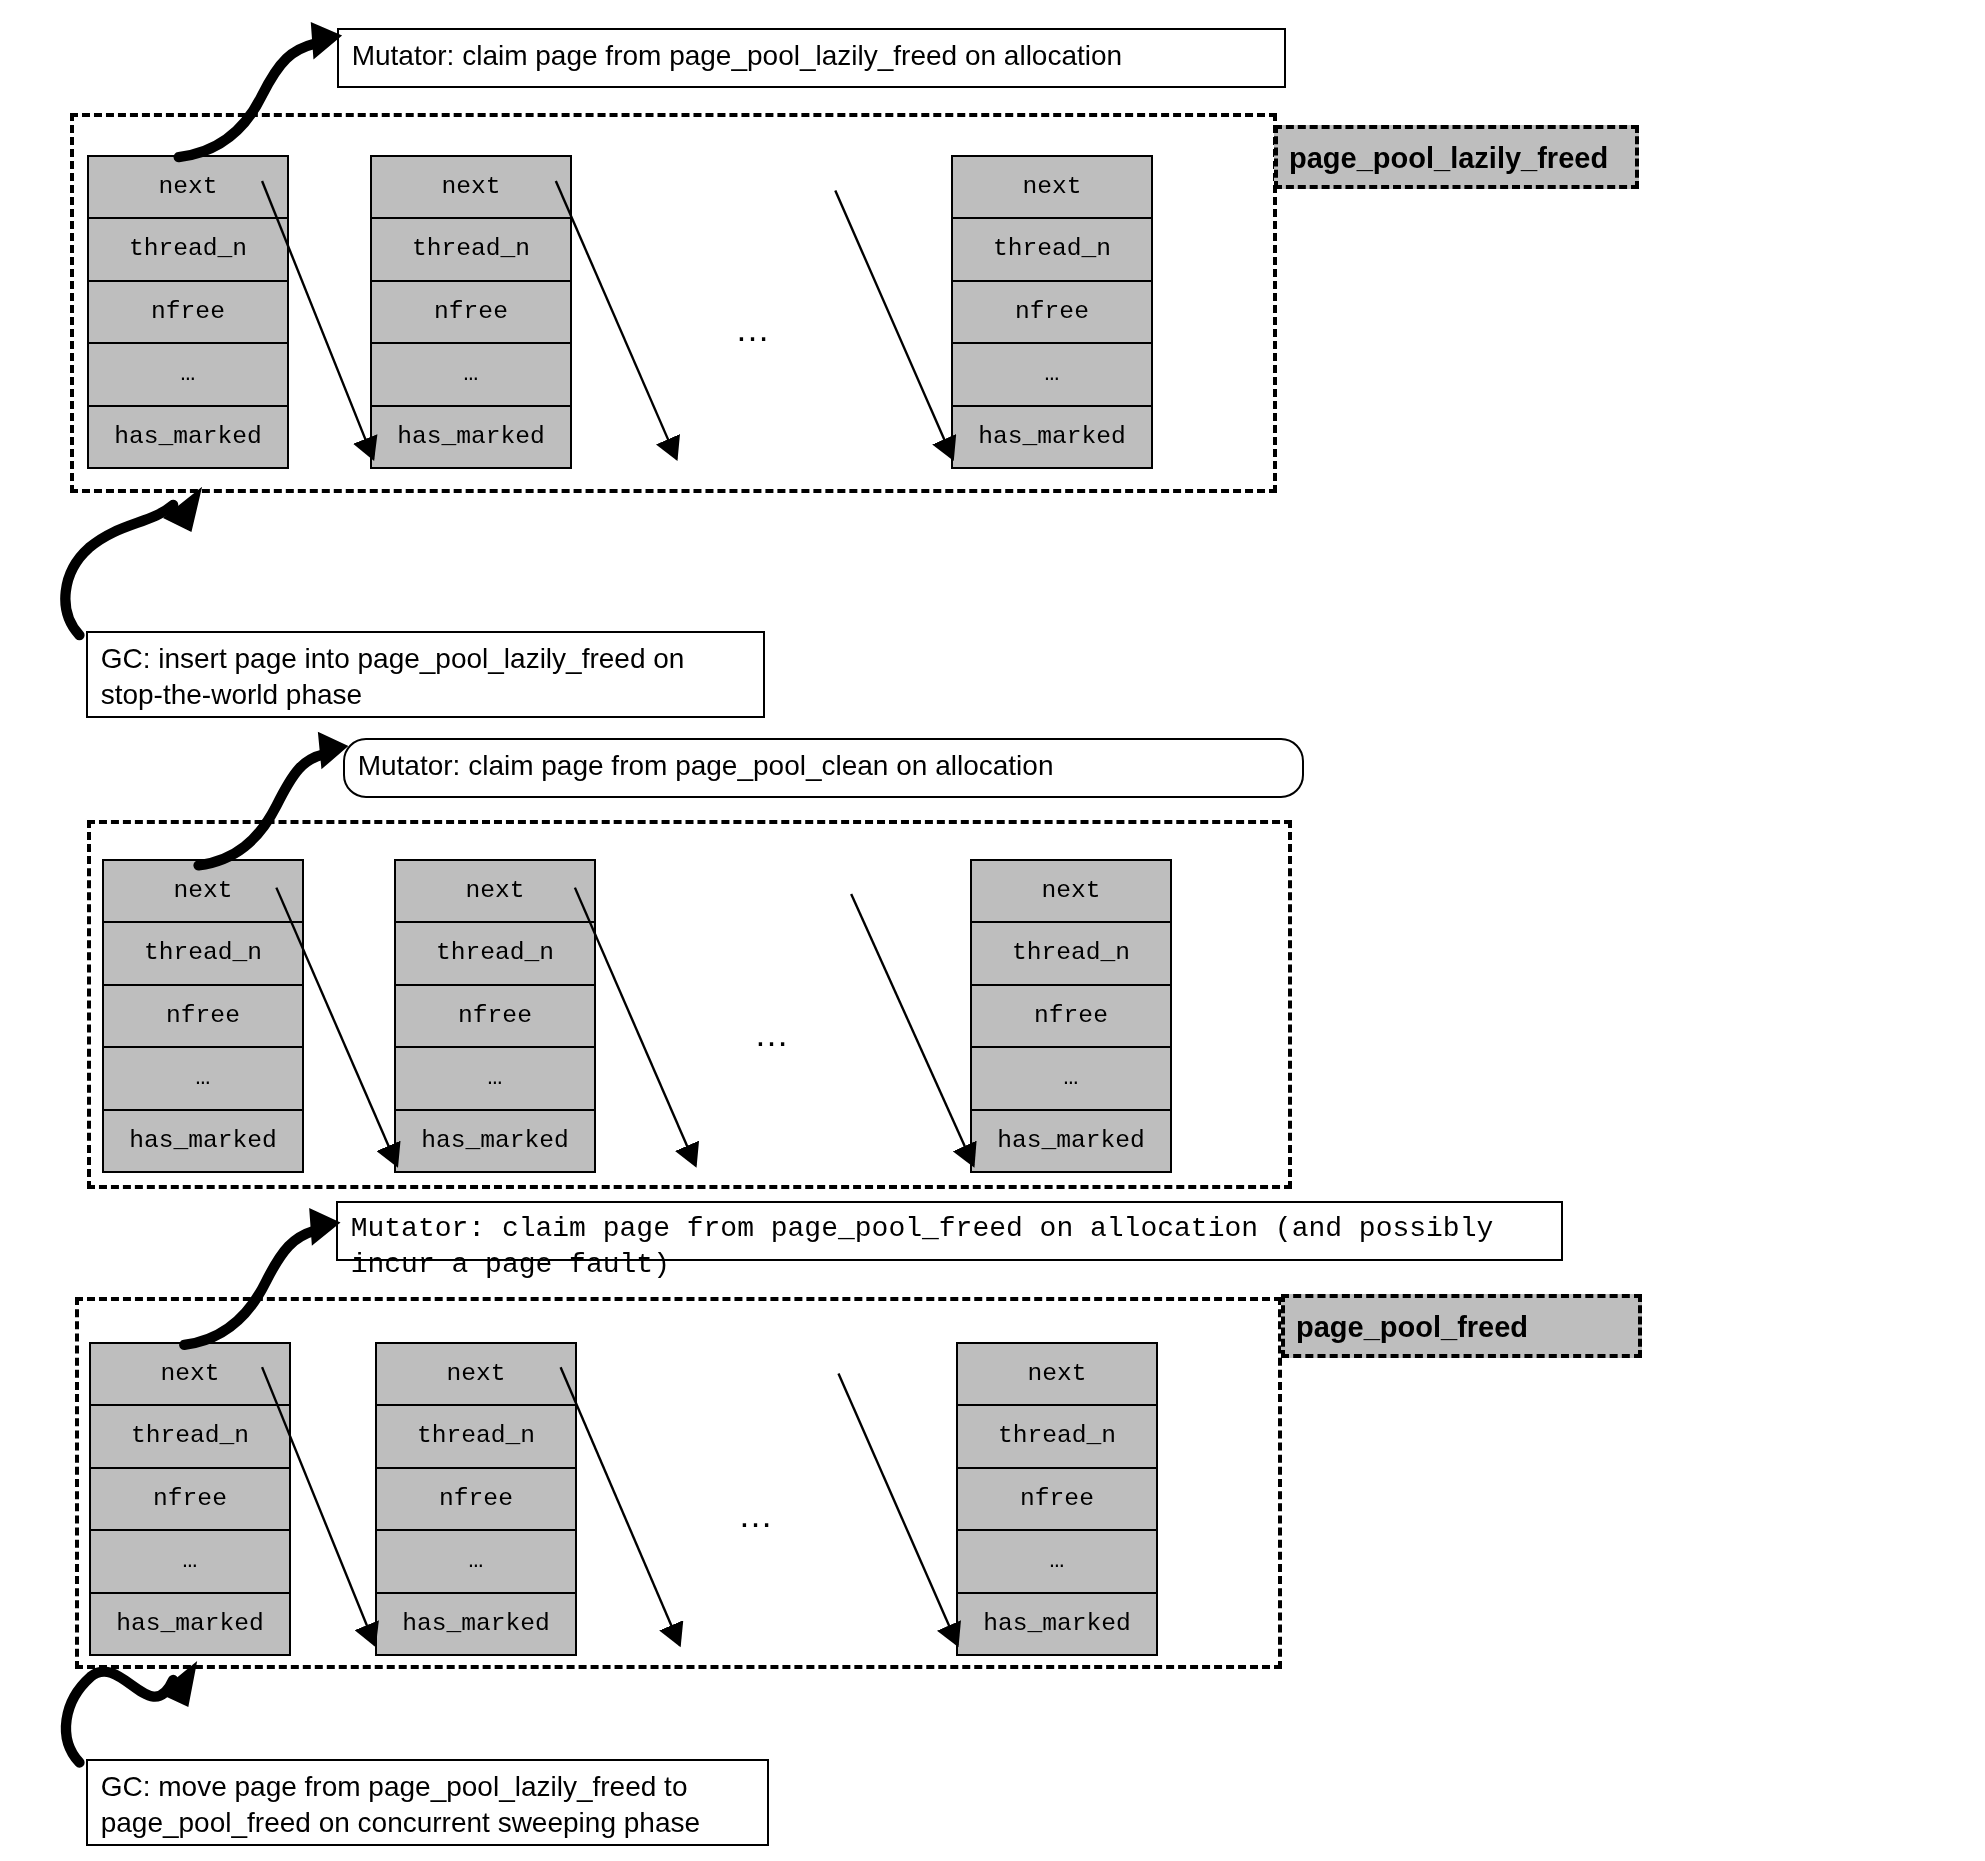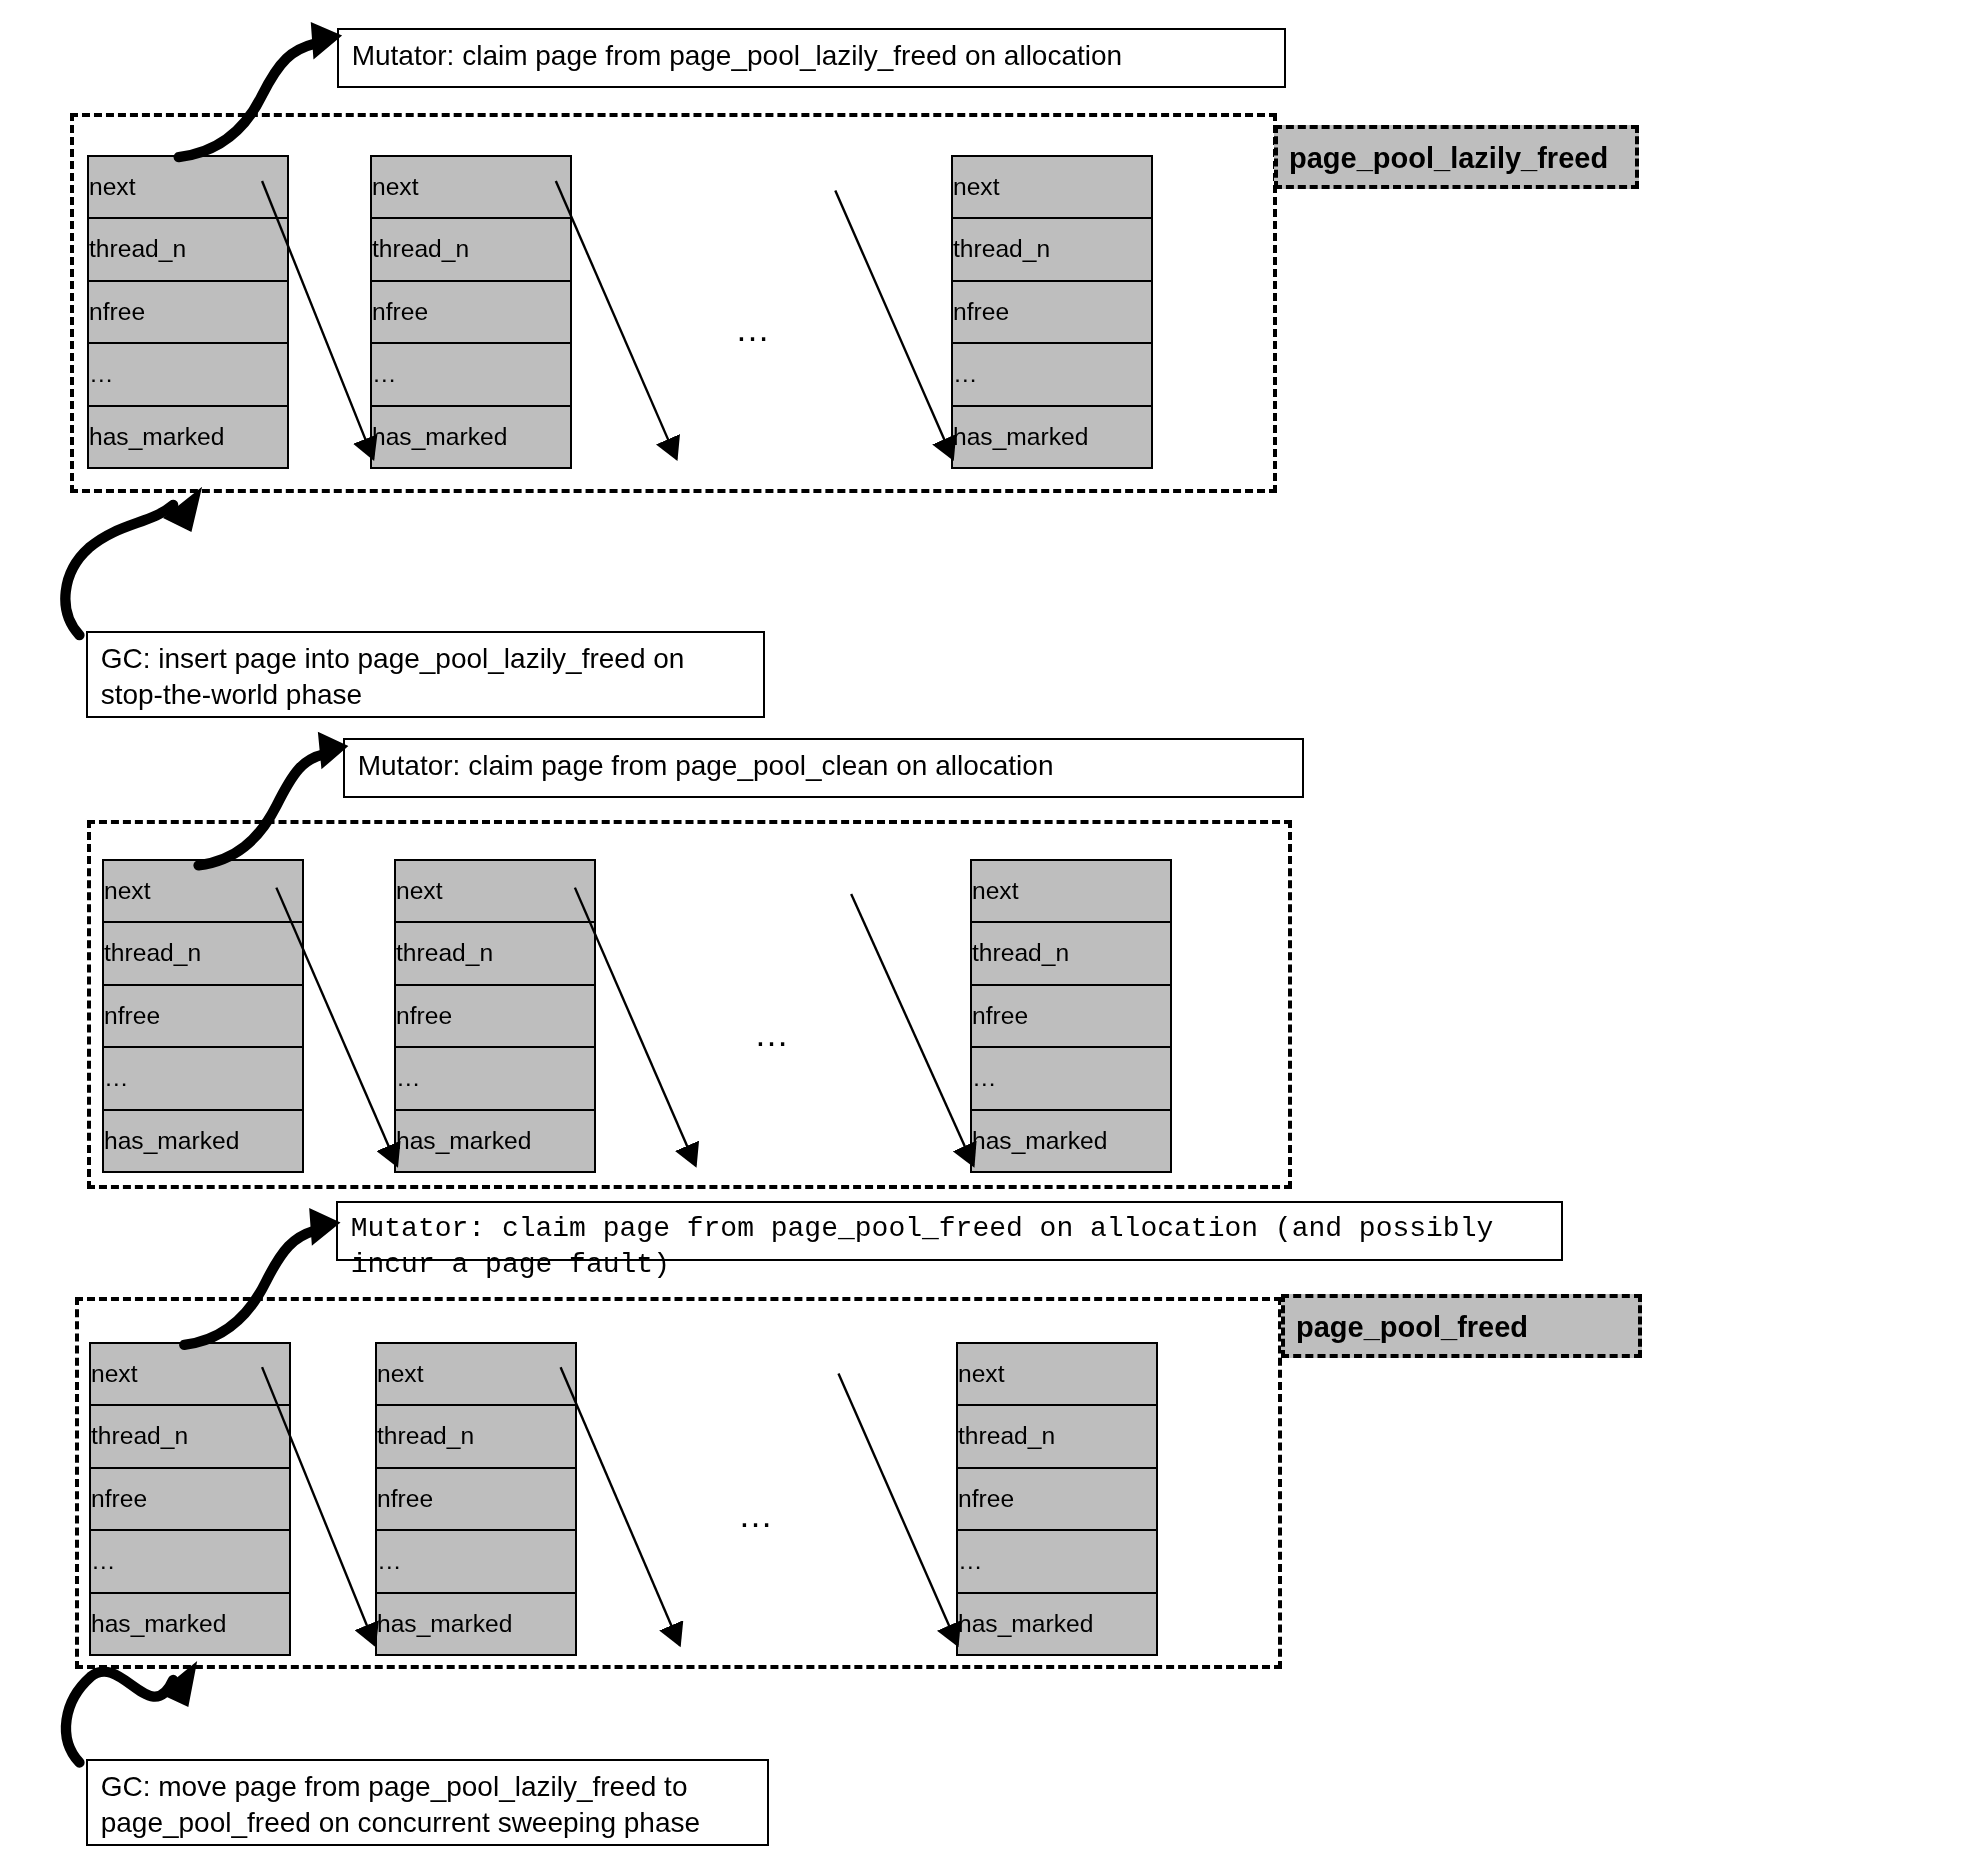--- a/index.html
+++ b/index.html
@@ -57,21 +57,23 @@
     border: 2.4px solid #000000;
     box-sizing: border-box;
     display: flex;
     flex-direction: column;
   }
   .page-struct .field {
     flex: 1 1 0;
     border-bottom: 2.4px solid #000000;
     display: flex;
     align-items: center;
-    box-sizing: border-box;
+    justify-content: center;
+    box-sizing: border-box;
+    font-family: Liberation Mono, monospace;
   }
   .page-struct .field:last-child {
     border-bottom: none;
   }
   .page-struct .field span {
     font-size: 24.6px;
     line-height: 1;
     white-space: nowrap;
   }
 
@@ -177,21 +179,21 @@
       </div>
   </div>
 
   <div class="gap-ellipsis" style="left:735px; top:311px;"><span>…</span></div>
 
   <div class="callout" style="left:86px; top:631px; width:679px; height:87px;">
     <span>GC: insert page into page_pool_lazily_freed on
 stop-the-world phase</span>
   </div>
 
-  <div class="callout" style="left:343px; top:738px; width:961px; height:60px;">
+  <div class="callout" style="left:343px; top:738px; width:961px; height:60px;border-radius:23px;">
     <span>Mutator: claim page from page_pool_clean on allocation</span>
   </div>
 
   <div class="pool-container" style="left:87px; top:820px; width:1205px; height:369px;"></div>
 
 
   <div class="page-struct" style="left:102px; top:859px; height:314px;">
     <div class="field">
         <span>next</span>
       </div>

